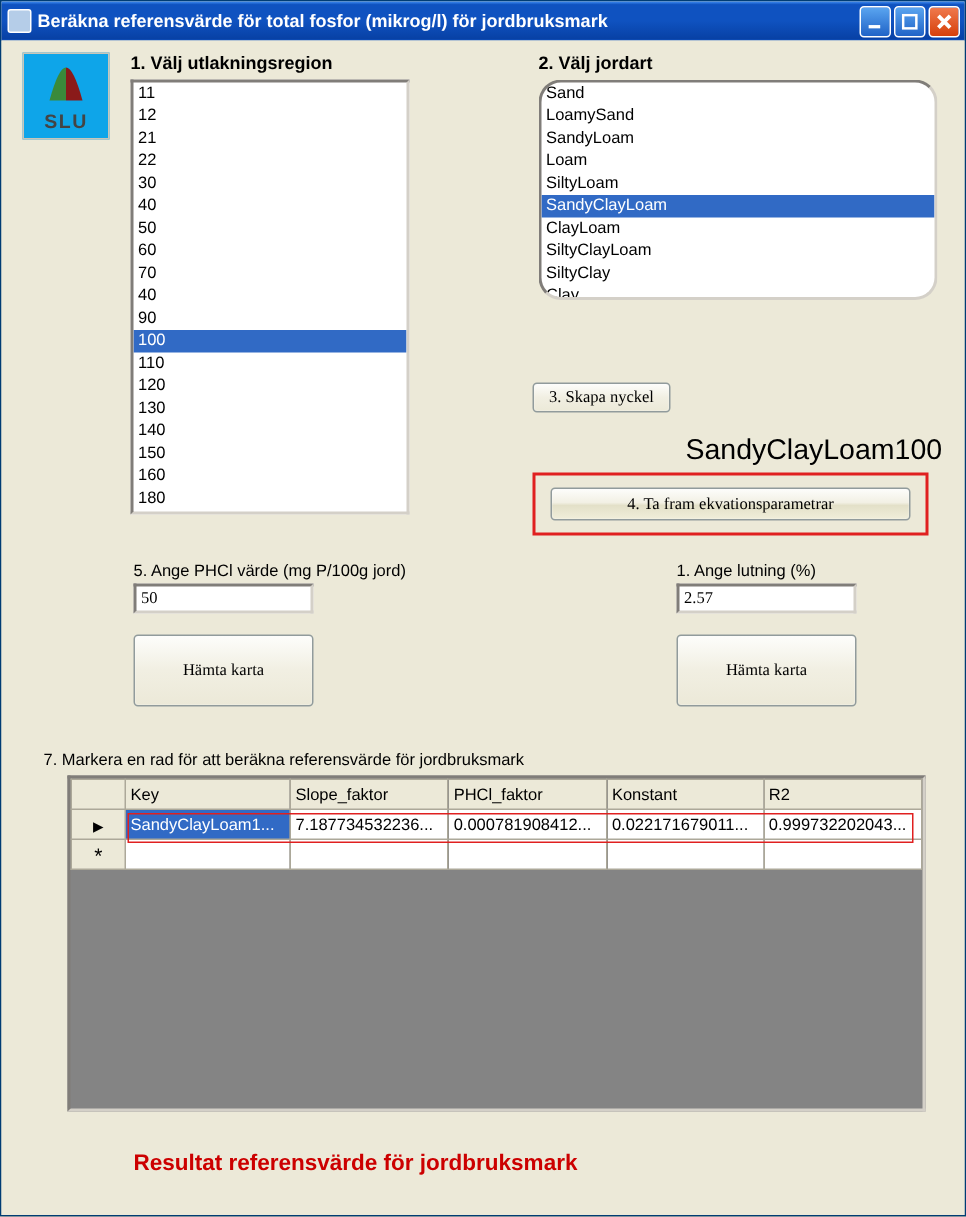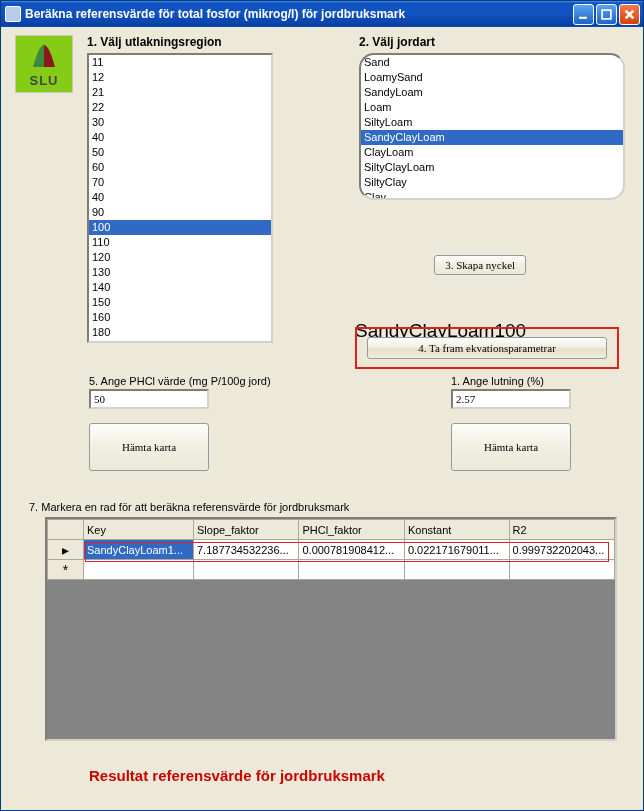--- a/index.html
+++ b/index.html
@@ -59,21 +59,21 @@
     padding: 8px 14px 10px 14px;
   }
 
   .top-row {
     display: flex;
     align-items: flex-start;
     gap: 14px;
   }
   .logo {
     width: 58px; height: 58px;
-    background: #84cc16;
+    background: #0ea5e9;
     border: 1px solid #c9c6b9;
     display: flex;
     flex-direction: column;
     align-items: center;
     justify-content: center;
   }
   .logo svg { display: block; }
   .logo-text {
     font-size: 13px; font-weight: bold; color: #444; letter-spacing: 1px;
     margin-top: 2px;
@@ -108,33 +108,32 @@
   .step2-block {
     position: absolute;
     left: 358px;
     top: 8px;
   }
   .step3-row {
     position: absolute;
     left: 354px;
     top: 228px;
     display: flex;
-    align-items: flex-end;
+    align-items: flex-start;
     gap: 10px;
-    flex-direction: column;
   }
   .key-display {
     font-size: 19px;
     font-family: Arial, sans-serif;
     margin-top: 35px;
   }
   .step4-wrap {
     position: absolute;
     left: 354px;
-    top: 300px;
+    top: 288px;
     width: 264px;
     height: 42px;
     border: 2px solid #e02020;
     display: flex;
     align-items: center;
     justify-content: center;
   }
 
   .xp-btn {
     background: linear-gradient(to bottom, #fdfdfb 0%, #f1efe2 50%, #ece9d8 100%);

